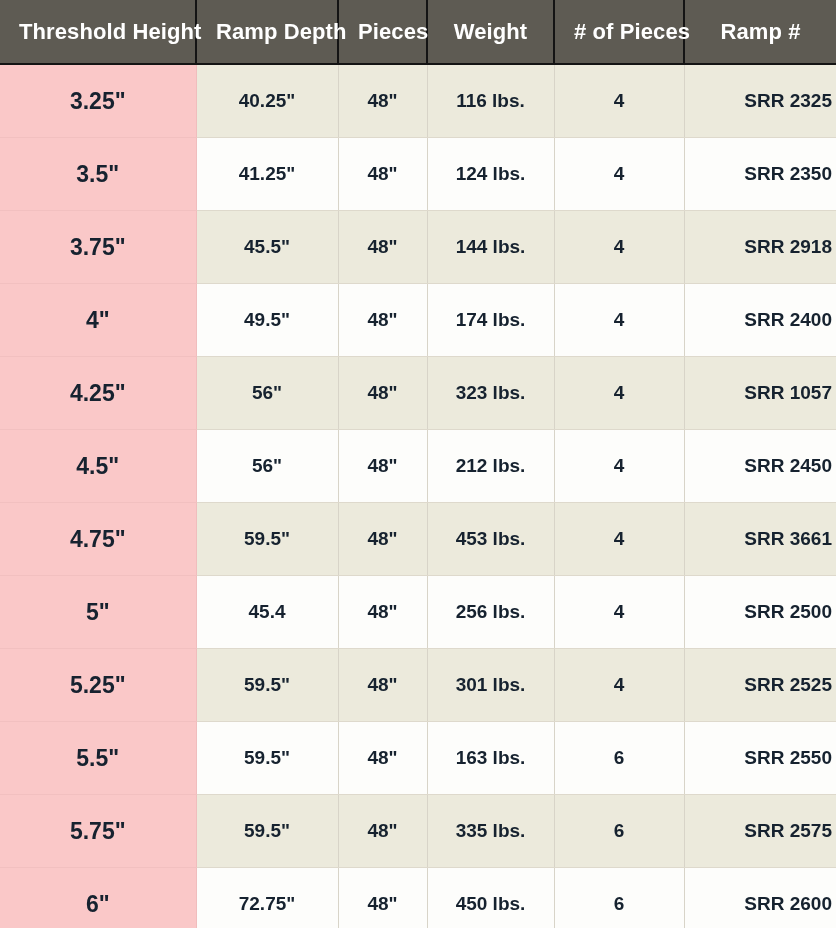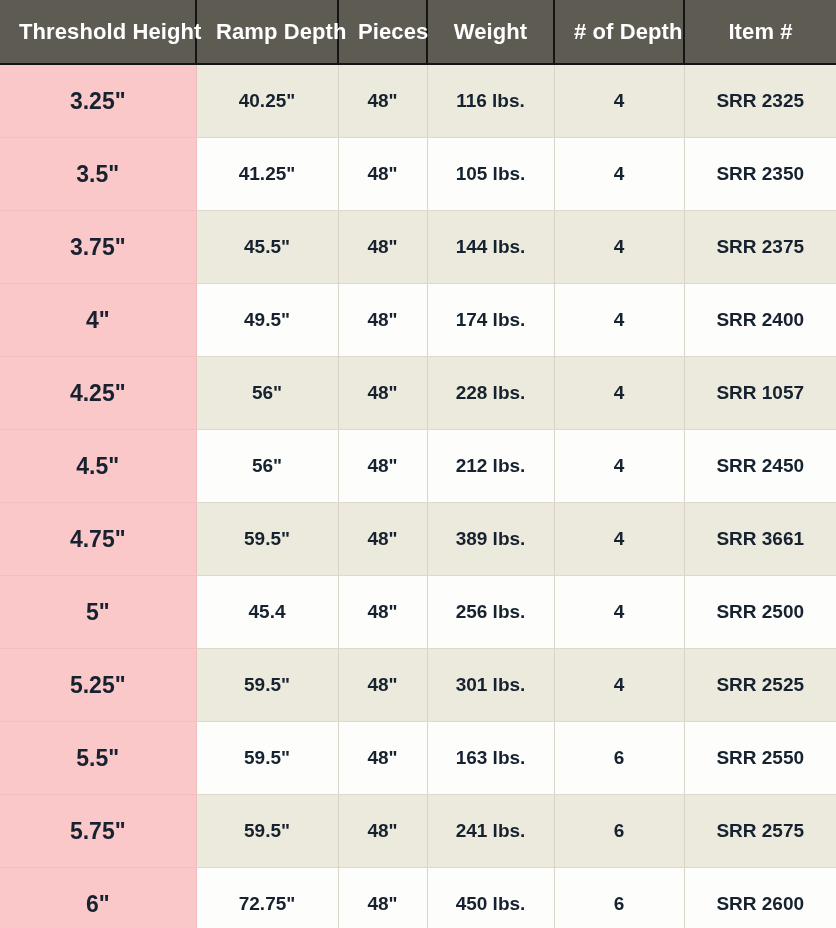--- a/index.html
+++ b/index.html
@@ -49,20 +49,21 @@
     font-size: 19px;
     font-weight: bold;
     color: #16222f;
     border-right: 1px solid #d8d4c8;
     border-bottom: 1px solid #ded9cc;
     padding: 0 4px;
     white-space: nowrap;
   }
   .spec-table tbody td:last-child {
     border-right: none;
+    text-align: right;
   }
 
   
   .spec-table tbody td.col-threshold {
     background: #fac8c8 !important;
     font-size: 23px;
     border-right: 1px solid #f0bdbd;
     border-bottom: 1px solid #f2c0c0;
   }
 
@@ -94,78 +95,78 @@
     <col class="c4">
       <col class="c5">
       <col class="c6">
   </colgroup>
   <thead>
     <tr>
       <th>Threshold Height</th>
       <th>Ramp Depth</th>
       <th>Pieces</th>
       <th>Weight</th>
-      <th># of Depth</th>
-      <th>Item #</th>
+      <th># of Pieces</th>
+      <th>Ramp #</th>
     </tr>
   </thead>
   <tbody>
       <tr class="row-even">
         <td class="col-threshold">3.25"</td>
         <td>40.25"</td>
         <td>48"</td>
         <td>116 lbs.</td>
         <td>4</td>
         <td>SRR 2325</td>
       </tr>
       <tr class="row-odd">
         <td class="col-threshold">3.5"</td>
         <td>41.25"</td>
         <td>48"</td>
-        <td>105 lbs.</td>
+        <td>124 lbs.</td>
         <td>4</td>
         <td>SRR 2350</td>
       </tr>
       <tr class="row-even">
         <td class="col-threshold">3.75"</td>
         <td>45.5"</td>
         <td>48"</td>
         <td>144 lbs.</td>
         <td>4</td>
-        <td>SRR 2375</td>
+        <td>SRR 2918</td>
       </tr>
       <tr class="row-odd">
         <td class="col-threshold">4"</td>
         <td>49.5"</td>
         <td>48"</td>
         <td>174 lbs.</td>
         <td>4</td>
         <td>SRR 2400</td>
       </tr>
       <tr class="row-even">
         <td class="col-threshold">4.25"</td>
         <td>56"</td>
         <td>48"</td>
-        <td>228 lbs.</td>
+        <td>323 lbs.</td>
         <td>4</td>
         <td>SRR 1057</td>
       </tr>
       <tr class="row-odd">
         <td class="col-threshold">4.5"</td>
         <td>56"</td>
         <td>48"</td>
         <td>212 lbs.</td>
         <td>4</td>
         <td>SRR 2450</td>
       </tr>
       <tr class="row-even">
         <td class="col-threshold">4.75"</td>
         <td>59.5"</td>
         <td>48"</td>
-        <td>389 lbs.</td>
+        <td>453 lbs.</td>
         <td>4</td>
         <td>SRR 3661</td>
       </tr>
       <tr class="row-odd">
         <td class="col-threshold">5"</td>
         <td>45.4</td>
         <td>48"</td>
         <td>256 lbs.</td>
         <td>4</td>
         <td>SRR 2500</td>
@@ -183,21 +184,21 @@
         <td>59.5"</td>
         <td>48"</td>
         <td>163 lbs.</td>
         <td>6</td>
         <td>SRR 2550</td>
       </tr>
       <tr class="row-even">
         <td class="col-threshold">5.75"</td>
         <td>59.5"</td>
         <td>48"</td>
-        <td>241 lbs.</td>
+        <td>335 lbs.</td>
         <td>6</td>
         <td>SRR 2575</td>
       </tr>
       <tr class="row-odd">
         <td class="col-threshold">6"</td>
         <td>72.75"</td>
         <td>48"</td>
         <td>450 lbs.</td>
         <td>6</td>
         <td>SRR 2600</td>

